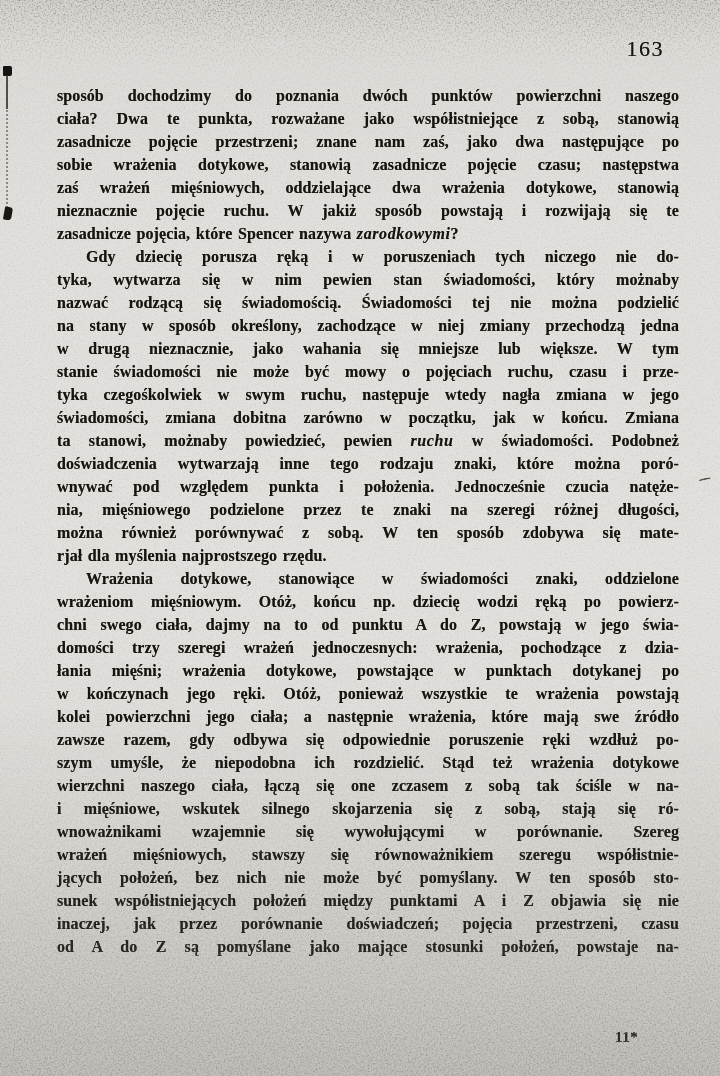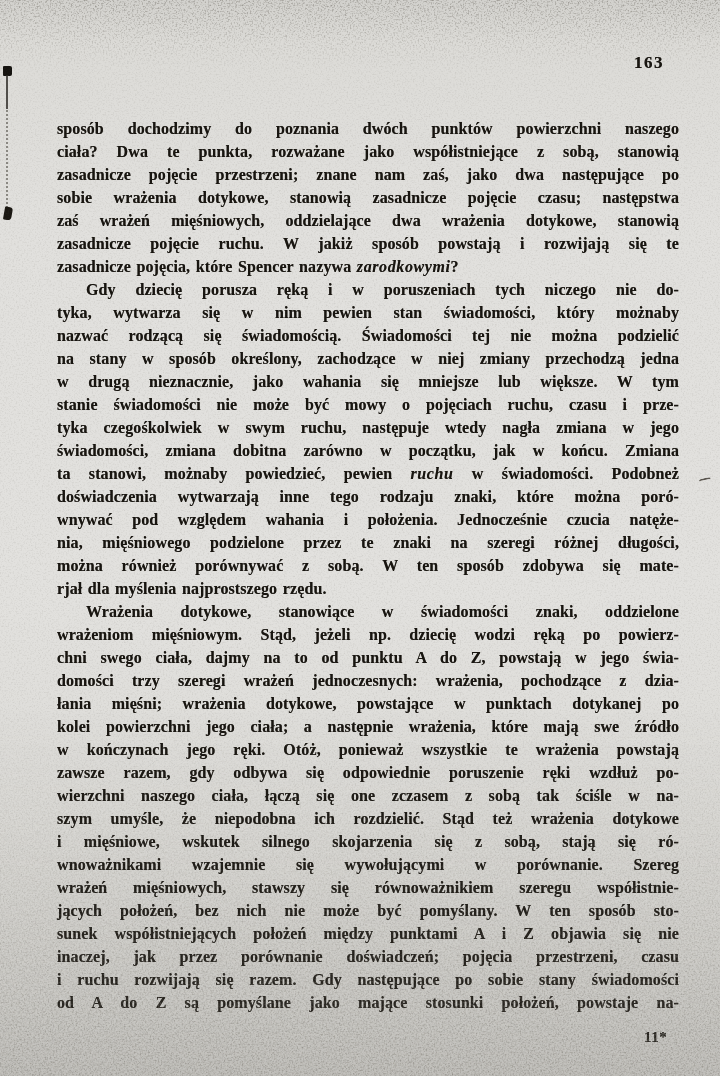--- a/index.html
+++ b/index.html
@@ -8,43 +8,42 @@
 
   .page {
     position:relative; width:720px; height:1076px; overflow:hidden;
     background: linear-gradient(180deg,
       #d2d1cd 0%, #dcdbd7 4%, #e1e0dd 20%, #e2e1de 55%,
       #dcdbd7 78%, #d6d5d1 92%, #d0cfcb 100%);
     color: var(--ink, #17140f);
   }
 
   .pagenum {
-    position:absolute; top:53px; right:56px;
-    font-size:17px; font-weight:bold; letter-spacing:1.5px;
+    position:absolute; top:36px; right:56px;
+    font-size:22px; font-weight:normal; letter-spacing:1.5px;
     text-shadow:0 0 0.6px rgba(23,20,15,0.7);
   }
 
-  .textblock { position:absolute; left:57px; top:84px; width:622px;margin-top:33px; }
+  .textblock { position:absolute; left:57px; top:84px; width:622px; }
 
   .line {
     height:23px; line-height:23px;
     font-size:16px; font-weight:bold;
     letter-spacing:0.1px; word-spacing:1.5px;
     text-align:justify; text-align-last:justify;
     text-shadow:0 0 0.55px rgba(25,22,16,0.6);
   }
   .line.indent { text-indent:29px; }
   .line.end { text-align-last:left; }
   .line i { font-style:italic; letter-spacing:0.6px;font-family:Liberation Serif, serif; }
 
   .footer {
     position:absolute; top:1029px; left:615px;
     font-size:15px; font-weight:bold; letter-spacing:0.5px;
     text-shadow:0 0 0.6px rgba(23,20,15,0.7);
-    margin-left:29px;
   }
 
   .mark { position:absolute; }
   .blob1 { left:3px; top:66px; width:9px; height:10px; background:#15130f; border-radius:1px 2px 2px 1px; }
   .stem  { left:6px; top:75px; width:2px; height:34px; background:rgba(45,42,37,0.8); }
   .dotline { left:6px; top:110px; height:98px; width:0; border-left:2px dotted rgba(70,66,58,0.55); }
   .blob2 { left:4px; top:207px; width:8px; height:13px; background:#1a1712; border-radius:1px 3px 4px 1px; transform:rotate(10deg); }
   .tilde { left:699px; top:478px; width:12px; height:4px;
            border-top:2.5px solid rgba(45,40,32,0.75); border-radius:50% / 70%; transform:rotate(-12deg); }
 
@@ -57,57 +56,56 @@
 
   <div class="pagenum">163</div>
 
   <div class="textblock">
       <div class="para">
         <div class="line">sposób dochodzimy do poznania dwóch punktów powierzchni naszego</div>
         <div class="line">ciała? Dwa te punkta, rozważane jako współistniejące z sobą, stanowią</div>
         <div class="line">zasadnicze pojęcie przestrzeni; znane nam zaś, jako dwa następujące po</div>
         <div class="line">sobie wrażenia dotykowe, stanowią zasadnicze pojęcie czasu; następstwa</div>
         <div class="line">zaś wrażeń mięśniowych, oddzielające dwa wrażenia dotykowe, stanowią</div>
-        <div class="line">zasadnicze pojęcie ruchu. W jakiż sposób powstają i rozwijają się te</div>
+        <div class="line">nieznacznie pojęcie ruchu. W jakiż sposób powstają i rozwijają się te</div>
         <div class="line end">zasadnicze pojęcia, które Spencer nazywa <i>zarodkowymi</i>?</div>
       </div>
       <div class="para">
         <div class="line indent">Gdy dziecię porusza ręką i w poruszeniach tych niczego nie do-</div>
         <div class="line">tyka, wytwarza się w nim pewien stan świadomości, który możnaby</div>
         <div class="line">nazwać rodzącą się świadomością. Świadomości tej nie można podzielić</div>
         <div class="line">na stany w sposób określony, zachodzące w niej zmiany przechodzą jedna</div>
         <div class="line">w drugą nieznacznie, jako wahania się mniejsze lub większe. W tym</div>
         <div class="line">stanie świadomości nie może być mowy o pojęciach ruchu, czasu i prze-</div>
         <div class="line">tyka czegośkolwiek w swym ruchu, następuje wtedy nagła zmiana w jego</div>
         <div class="line">świadomości, zmiana dobitna zarówno w początku, jak w końcu. Zmiana</div>
         <div class="line">ta stanowi, możnaby powiedzieć, pewien <i>ruchu</i> w świadomości. Podobneż</div>
         <div class="line">doświadczenia wytwarzają inne tego rodzaju znaki, które można poró-</div>
-        <div class="line">wnywać pod względem wahania i położenia. Jednocześnie czucia natęże-</div>
+        <div class="line">wnywać pod względem punkta i położenia. Jednocześnie czucia natęże-</div>
         <div class="line">nia, mięśniowego podzielone przez te znaki na szeregi różnej długości,</div>
         <div class="line">można również porównywać z sobą. W ten sposób zdobywa się mate-</div>
         <div class="line end">rjał dla myślenia najprostszego rzędu.</div>
       </div>
       <div class="para">
         <div class="line indent">Wrażenia dotykowe, stanowiące w świadomości znaki, oddzielone</div>
-        <div class="line">wrażeniom mięśniowym. Stąd, jeżeli np. dziecię wodzi ręką po powierz-</div>
+        <div class="line">wrażeniom mięśniowym. Otóż, końcu np. dziecię wodzi ręką po powierz-</div>
         <div class="line">chni swego ciała, dajmy na to od punktu A do Z, powstają w jego świa-</div>
         <div class="line">domości trzy szeregi wrażeń jednoczesnych: wrażenia, pochodzące z dzia-</div>
         <div class="line">łania mięśni; wrażenia dotykowe, powstające w punktach dotykanej po</div>
+        <div class="line">w kończynach jego ręki. Otóż, ponieważ wszystkie te wrażenia powstają</div>
         <div class="line">kolei powierzchni jego ciała; a następnie wrażenia, które mają swe źródło</div>
-        <div class="line">w kończynach jego ręki. Otóż, ponieważ wszystkie te wrażenia powstają</div>
         <div class="line">zawsze razem, gdy odbywa się odpowiednie poruszenie ręki wzdłuż po-</div>
+        <div class="line">szym umyśle, że niepodobna ich rozdzielić. Stąd też wrażenia dotykowe</div>
         <div class="line">wierzchni naszego ciała, łączą się one zczasem z sobą tak ściśle w na-</div>
-        <div class="line">szym umyśle, że niepodobna ich rozdzielić. Stąd też wrażenia dotykowe</div>
         <div class="line">i mięśniowe, wskutek silnego skojarzenia się z sobą, stają się ró-</div>
         <div class="line">wnoważnikami wzajemnie się wywołującymi w porównanie. Szereg</div>
         <div class="line">wrażeń mięśniowych, stawszy się równoważnikiem szeregu współistnie-</div>
         <div class="line">jących położeń, bez nich nie może być pomyślany. W ten sposób sto-</div>
         <div class="line">sunek współistniejących położeń między punktami A i Z objawia się nie</div>
         <div class="line">inaczej, jak przez porównanie doświadczeń; pojęcia przestrzeni, czasu</div>
-        <div class="line">i ruchu rozwijają się razem. Gdy następujące po sobie stany świadomości</div>
         <div class="line">od A do Z są pomyślane jako mające stosunki położeń, powstaje na-</div>
       </div>
     </div>
 
   <div class="footer">11*</div>
 
   <div class="mark blob1"></div>
   <div class="mark stem"></div>
   <div class="mark dotline"></div>
   <div class="mark blob2"></div>

